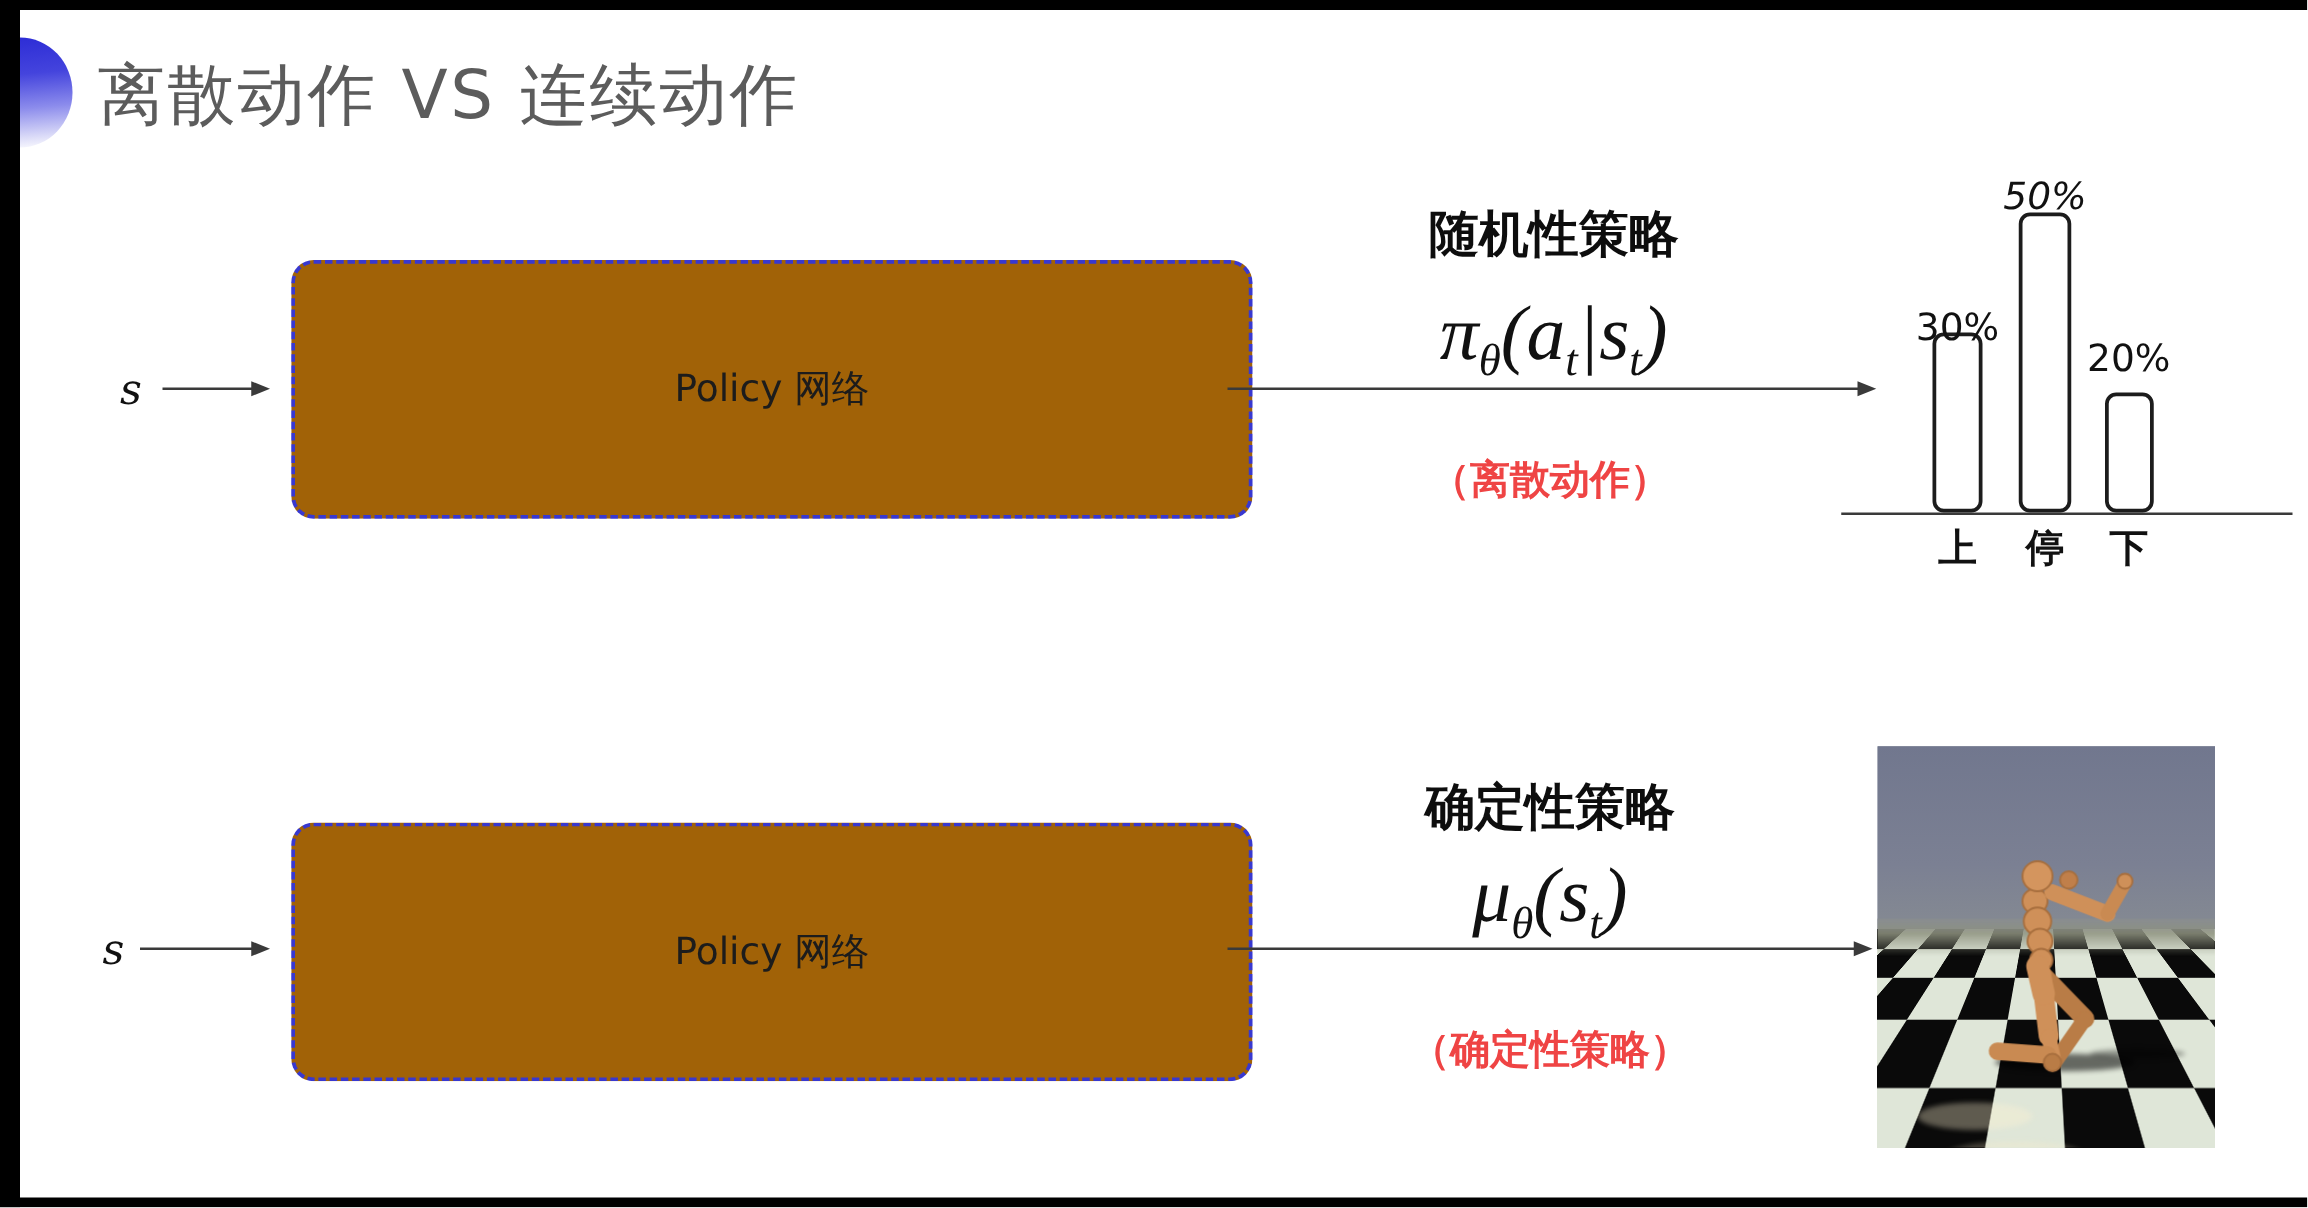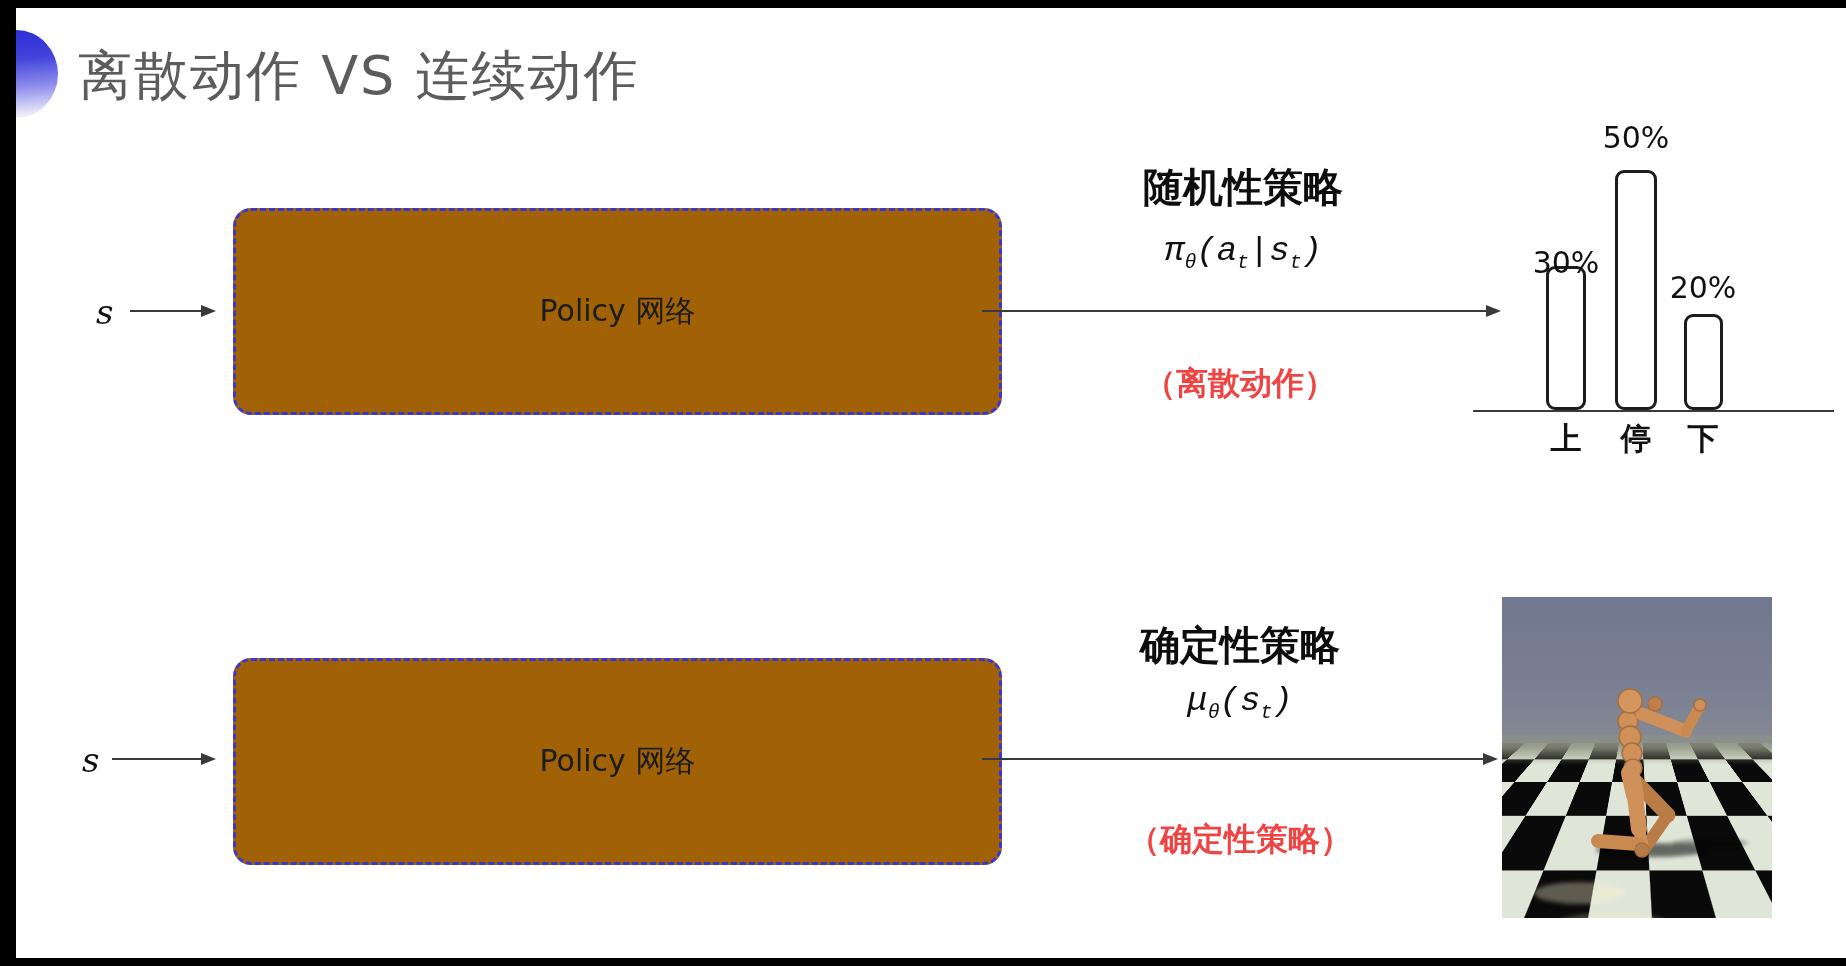--- a/index.html
+++ b/index.html
@@ -32,22 +32,22 @@
   }
   .policy-box{
     position:absolute;left:233px;width:763px;height:201px;
     border:3px dashed #3838d0;border-radius:18px;background:#a16207;
     display:flex;align-items:center;justify-content:center;
   }
   .policy-box span{font-size:30px;color:#1c1c1c;}
   .ptype{position:absolute;left:1243px;transform:translateX(-50%);font-size:40px;font-weight:700;color:#0d0d0d;white-space:nowrap;}
   .formula{
     position:absolute;left:1243px;transform:translateX(-50%);
-    font-family:Liberation Mono, monospace;font-style:italic;
-    font-size:34px;color:#111;white-space:nowrap;
+    font-family:Liberation Serif, serif;font-style:italic;
+    font-size:62px;color:#111;white-space:nowrap;
   }
   .formula sub{font-size:0.58em;font-style:italic;}
   .annotation{position:absolute;left:1240px;transform:translateX(-50%);font-size:32px;font-weight:700;color:#ef4444;white-space:nowrap;}
 
   
   #action-bar-chart{position:absolute;left:1473px;top:100px;width:361px;height:370px;}
   #chart-baseline{position:absolute;left:0;top:310px;width:361px;height:0;border-top:2.5px solid #3a3a3a;}
   .bar{position:absolute;background:#fff;border:3px solid #1c1c1c;border-radius:9px;box-sizing:border-box;}
   .pct{position:absolute;transform:translateX(-50%);font-size:30px;font-weight:500;color:#111;white-space:nowrap;}
   .cat{position:absolute;transform:translateX(-50%);top:318px;font-size:31px;font-weight:700;color:#111;white-space:nowrap;}
@@ -87,21 +87,21 @@
     <div class="formula" style="top:232px;"><span>π</span><sub>θ</sub><span>(a</span><sub>t</sub><span>|s</span><sub>t</sub><span>)</span></div>
     <div class="annotation" style="top:362px;">（离散动作）</div>
 
     <div id="action-bar-chart">
       <div id="chart-baseline"></div>
 
     <div class="bar" style="left: 73px; width: 40px; top: 166px; height: 144px;"></div>
         <div class="pct" style="left: 93px; top: 122px; margin-top: 23px;">30%</div>
         <div class="cat" style="left: 93px;">上</div>
         <div class="bar" style="left: 142px; width: 42px; top: 70px; height: 240px;"></div>
-        <div class="pct" style="left: 163px; top: 20px;">50%</div>
+        <div class="pct" style="left: 163px; top: 40px; font-style: italic;">50%</div>
         <div class="cat" style="left: 163px;">停</div>
         <div class="bar" style="left: 210.5px; width: 39px; top: 214px; height: 96px;"></div>
         <div class="pct" style="left: 230px; top: 170px;">20%</div>
         <div class="cat" style="left: 230px;">下</div>
       </div>
   </div>
 
   <div>
     <div class="s-label" style="left:82px;top:740px;">s</div>
     <div class="arrow" style="left:112px;top:758px;width:90px;"></div>

